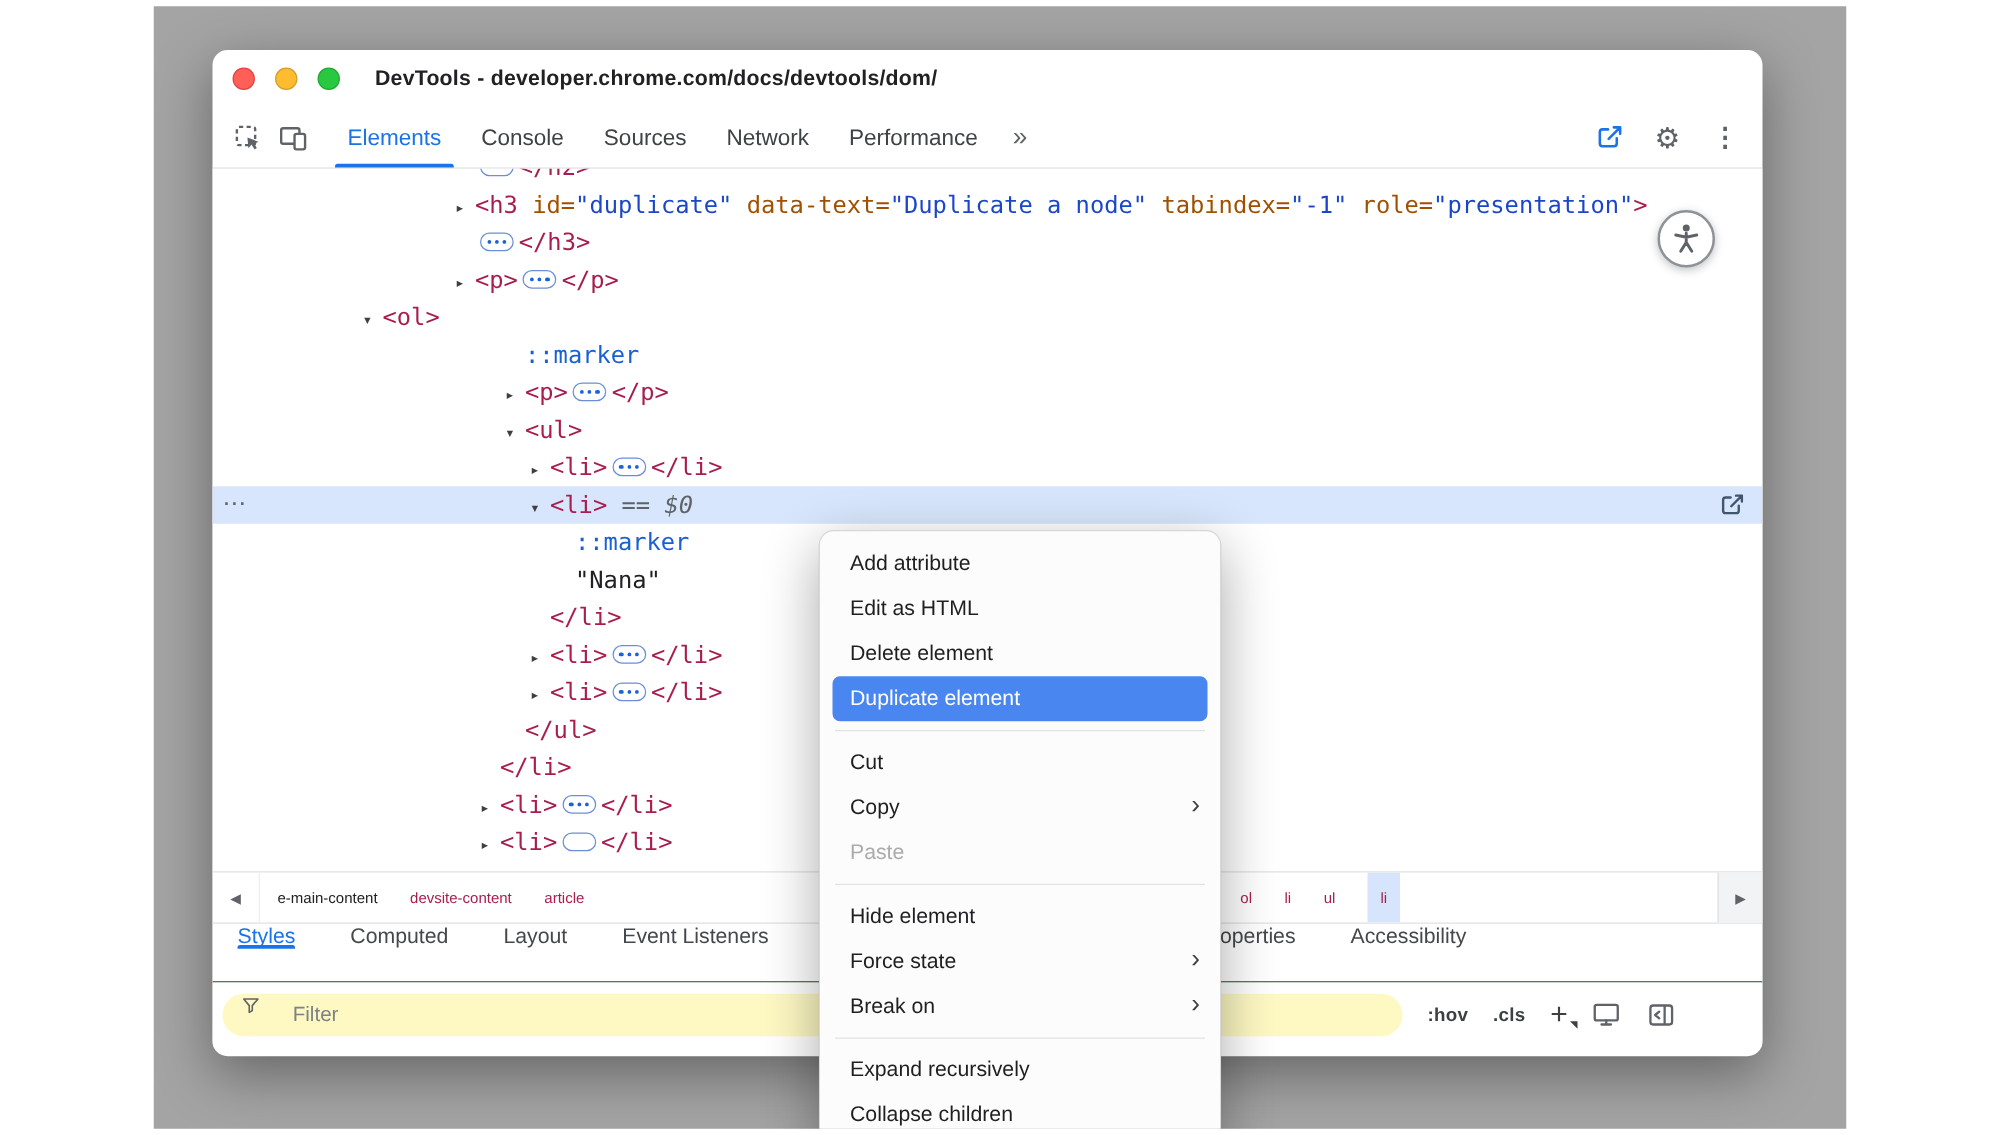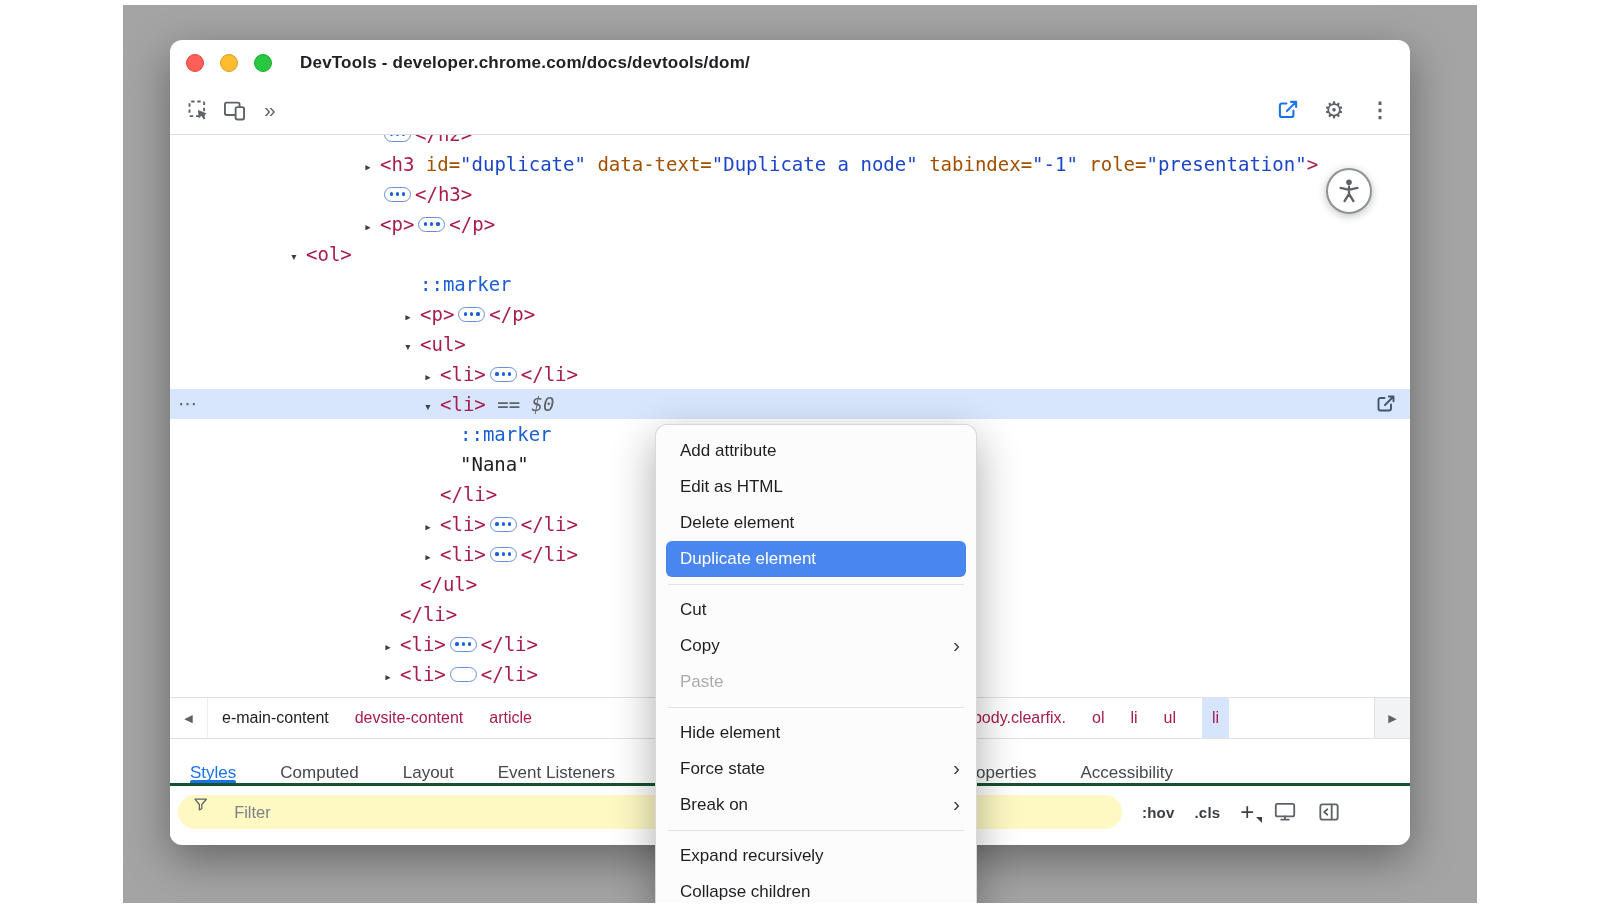--- a/index.html
+++ b/index.html
@@ -48,30 +48,30 @@
   .row-dots{position:absolute;left:8px;top:0;color:#5f6368;font-size:19px;font-family:"Liberation Sans",sans-serif}
   .row-badge{position:absolute;right:12px;top:3px;width:24px;height:24px}
 
   .a11y-fab{position:absolute;left:1156px;top:128px;width:46px;height:46px;border-radius:50%;background:#fff;
             border:2.5px solid #8d9297;display:flex;align-items:center;justify-content:center;
             box-shadow:0 2px 8px rgba(0,0,0,.25);z-index:6}
 
   
   .crumbbar{height:42px;border-top:1px solid #dfe1e5;border-bottom:1px solid #dfe1e5;display:flex;align-items:center;position:relative;background:#fff}
   .crumb-nav{width:38px;height:100%;display:flex;align-items:center;justify-content:center;color:#5f6368;font-size:11px;border-right:1px solid #eceef0}
-  .crumbs{display:flex;align-items:center;height:100%;padding-left:14px;font-size:16px;overflow:hidden;flex:1}
+  .crumbs{display:flex;align-items:center;height:100%;padding-left:14px;font-size:12px;overflow:hidden;flex:1}
   .crumb{margin-right:26px;color:#a81d4e;display:flex;align-items:center;height:100%;white-space:nowrap}
   .crumb.dark{color:#202124}
   .crumb.gap{margin-left:367px}
   .crumb.sel{background:#d6e5fc;padding:0 10px;margin-right:10px}
   .crumb-next{position:absolute;right:0;top:0;bottom:0;width:36px;background:#f1f3f4;border-left:1px solid #e0e0e0;
               display:flex;align-items:center;justify-content:center;color:#5f6368;font-size:11px}
 
   
-  .paneltabs{height:47px;border-bottom:3px solid #14532d;display:flex;align-items:flex-end;padding-left:20px;background:#fff}
+  .paneltabs{height:47px;border-bottom:1px solid #14532d;display:flex;align-items:flex-start;padding-left:20px;background:#fff}
   .ptab{position:relative;display:flex;align-items:center;margin-right:44px;font-size:17px;color:#45484b;white-space:nowrap}
   .ptab.active{color:#1a73e8}
   .ptab.active::after{content:"";position:absolute;left:0;right:0;bottom:0;height:3px;background:#1a73e8;border-radius:2px 2px 0 0}
   .ptab.gap{margin-left:300px}
 
   
   .filterrow{height:52px;display:flex;align-items:center;padding:0 14px 0 8px;background:#fff}
   .filterfield{flex:0 0 944px;height:34px;border-radius:17px;background:#fef9c3;display:flex;padding:0 14px;gap:24px}
   .filterfield input{border:none;outline:none;background:transparent;font-size:16.5px;color:#3c4043;width:100%;font-family:"Liberation Sans",sans-serif}
   .filterfield input::placeholder{color:#7d8288}
@@ -112,20 +112,27 @@
             <rect x="4" y="4" width="13" height="13" rx="1.5" stroke-dasharray="3 2.4"></rect>
             <path d="M11.5 11.5l8 3.2-3.4 1 2.1 3.4-1.6 1-2.1-3.5-2.3 2.6z" fill="#5f6368" stroke="none"></path>
           </svg>
         </span>
         <span class="tb-icon">
           <svg width="27" height="27" viewBox="0 0 24 24" fill="none" stroke="#5f6368" stroke-width="1.7">
             <rect x="3.5" y="5" width="13" height="11" rx="1.5"></rect>
             <rect x="13" y="9" width="7.5" height="11" rx="1.5" fill="#fff"></rect>
           </svg>
         </span>
+        <div class="tabs">
+            <div class="tab active">Elements</div>
+            <div class="tab">Console</div>
+            <div class="tab">Sources</div>
+            <div class="tab">Network</div>
+            <div class="tab">Performance</div>
+          </div>
         <span class="tb-more">»</span>
         <div class="tb-right">
           <span class="tb-icon">
             <svg width="26" height="26" viewBox="0 0 24 24" fill="none" stroke="#1a73e8" stroke-width="1.9" stroke-linecap="round" stroke-linejoin="round">
               <path d="M17 12.5v4a2 2 0 0 1-2 2H6.5a2 2 0 0 1-2-2V8a2 2 0 0 1 2-2h4"></path>
               <path d="M11 13L19.5 4.5M19.5 4.5h-4.7M19.5 4.5v4.7"></path>
             </svg>
           </span>
           <span class="tb-icon glyph">⚙</span>
           <span class="tb-icon kebab">⋮</span>

